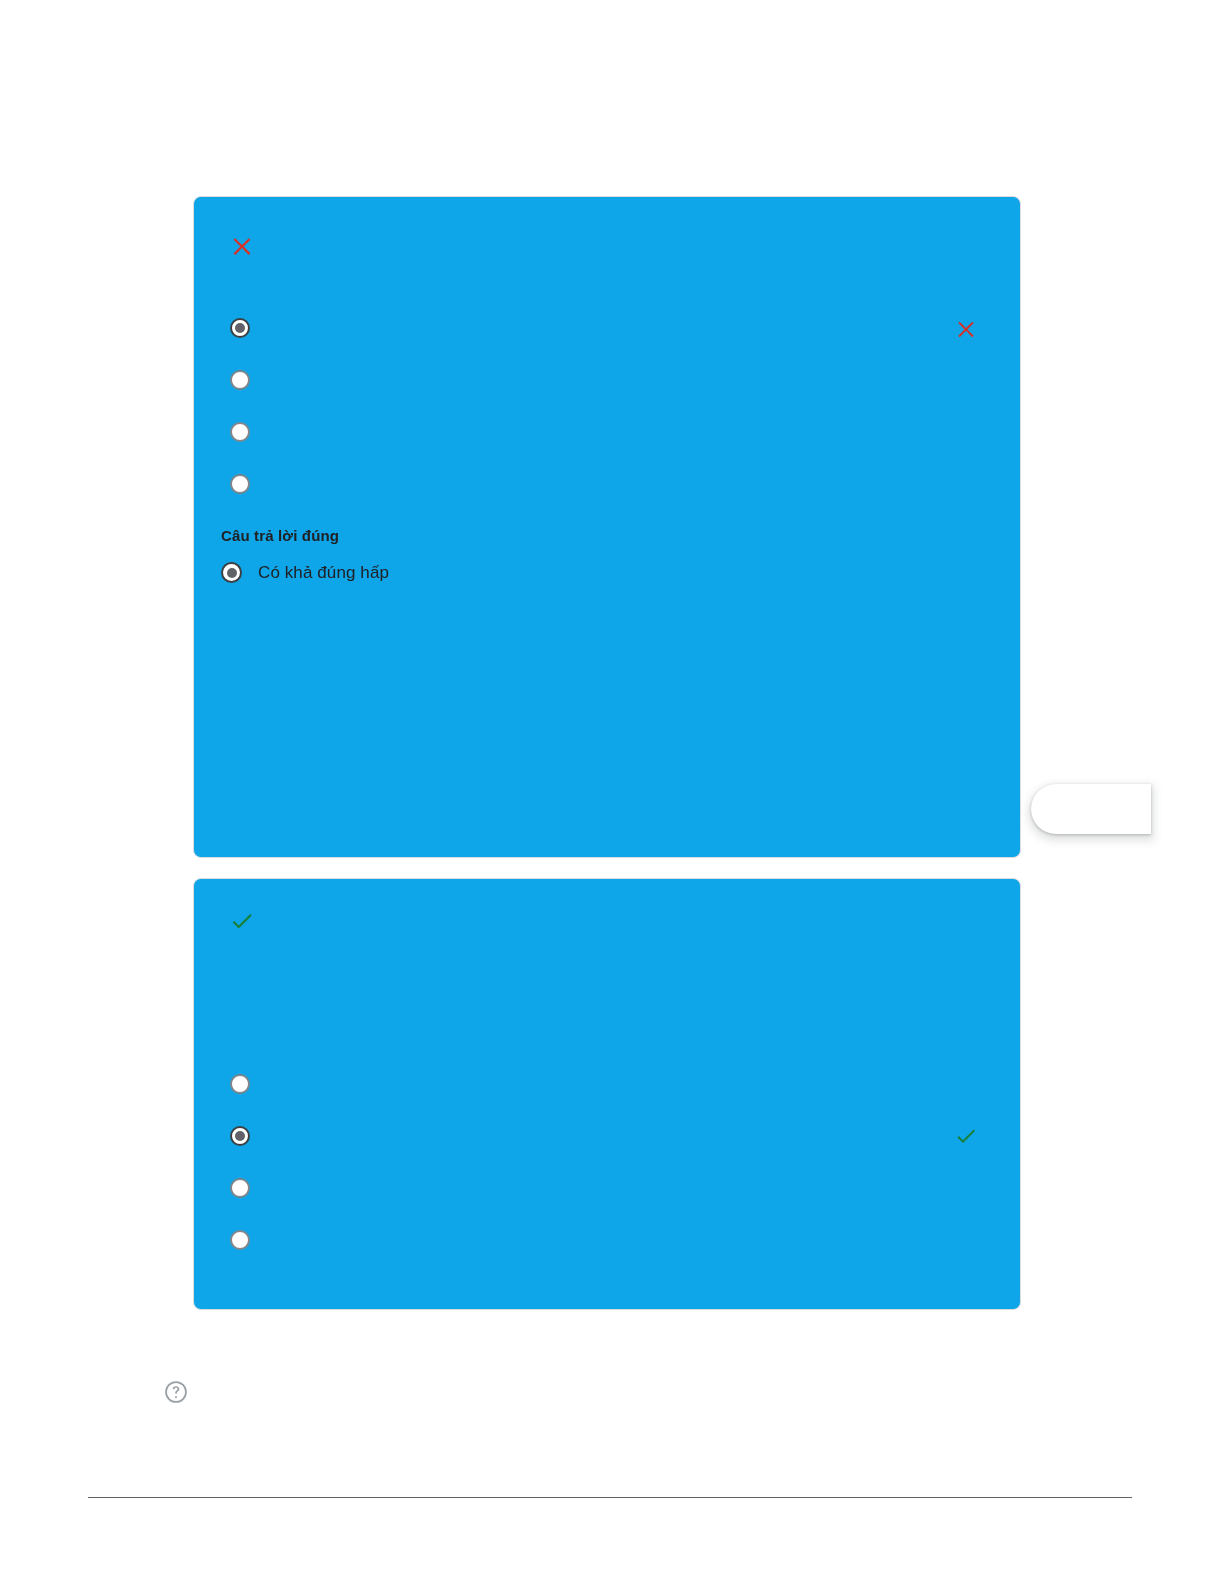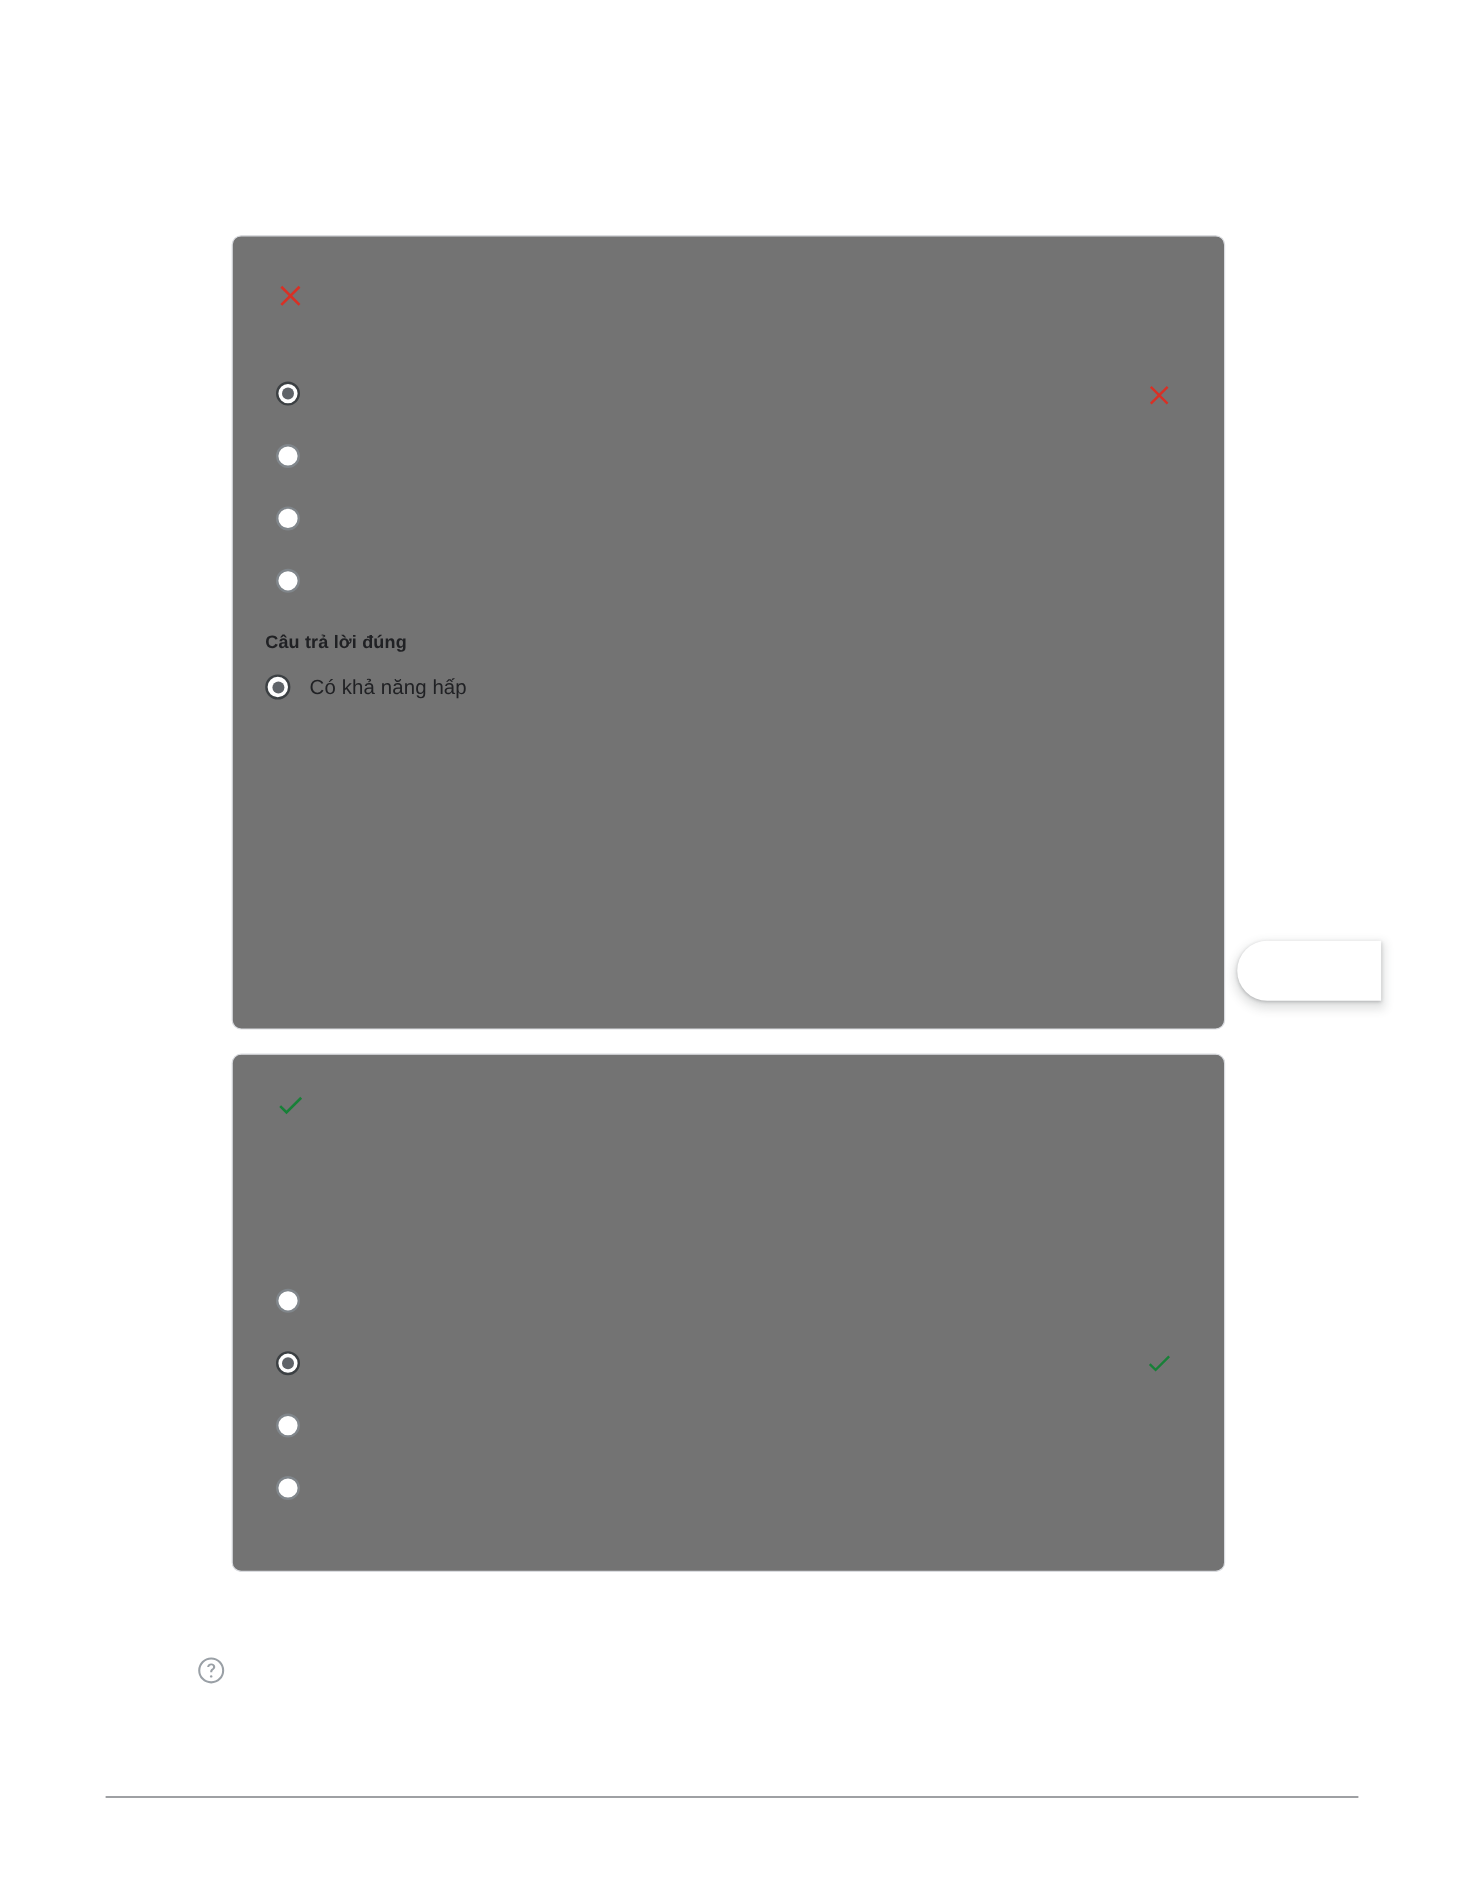--- a/index.html
+++ b/index.html
@@ -17,21 +17,21 @@
   }
 
   .page {
     position: absolute;
     inset: 0;
   }
 
   
   .q-card {
     position: absolute;
-    background: #737373;
+    background: #0ea5e9;
     border: 1px solid #dadce0;
     border-radius: 8px;
     box-sizing: border-box;
   }
   #card-1 { left: 193px; top: 196px;  width: 828px; height: 662px; }
   #card-2 { left: 193px; top: 878px;  width: 828px; height: 432px; }
 
   
   .grade-mark {
     position: absolute;
@@ -181,21 +181,21 @@
     </div>
     <div class="option-row" style="top:276px">
       <span class="radio"></span>
       <span class="option-label"></span>
     </div>
 
     <div class="correct-block" style="top:330px">
       <div class="correct-title">Câu trả lời đúng</div>
       <div class="correct-option">
         <span class="radio checked"></span>
-        <span class="option-label">Có khả năng hấp</span>
+        <span class="option-label">Có khả đúng hấp</span>
       </div>
     </div>
 
   </div>
 
   <div class="q-card" id="card-2">
 
     <div class="grade-mark tl">
       <svg viewBox="0 0 24 24" aria-hidden="true">
         <path d="M9 16.17 4.83 12l-1.42 1.41L9 19 21 7l-1.41-1.41z" fill="#188038"></path>

